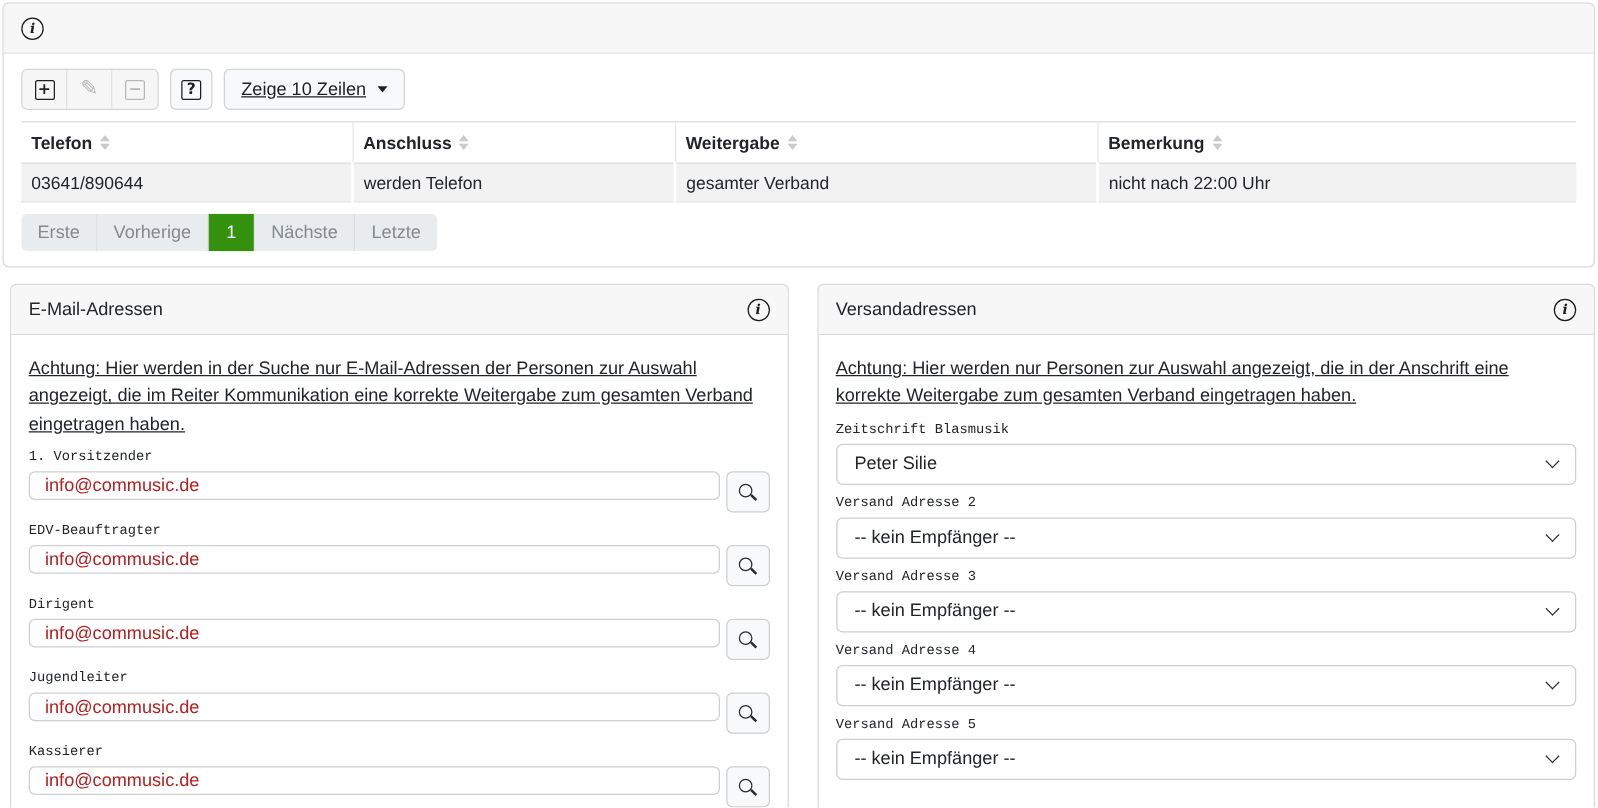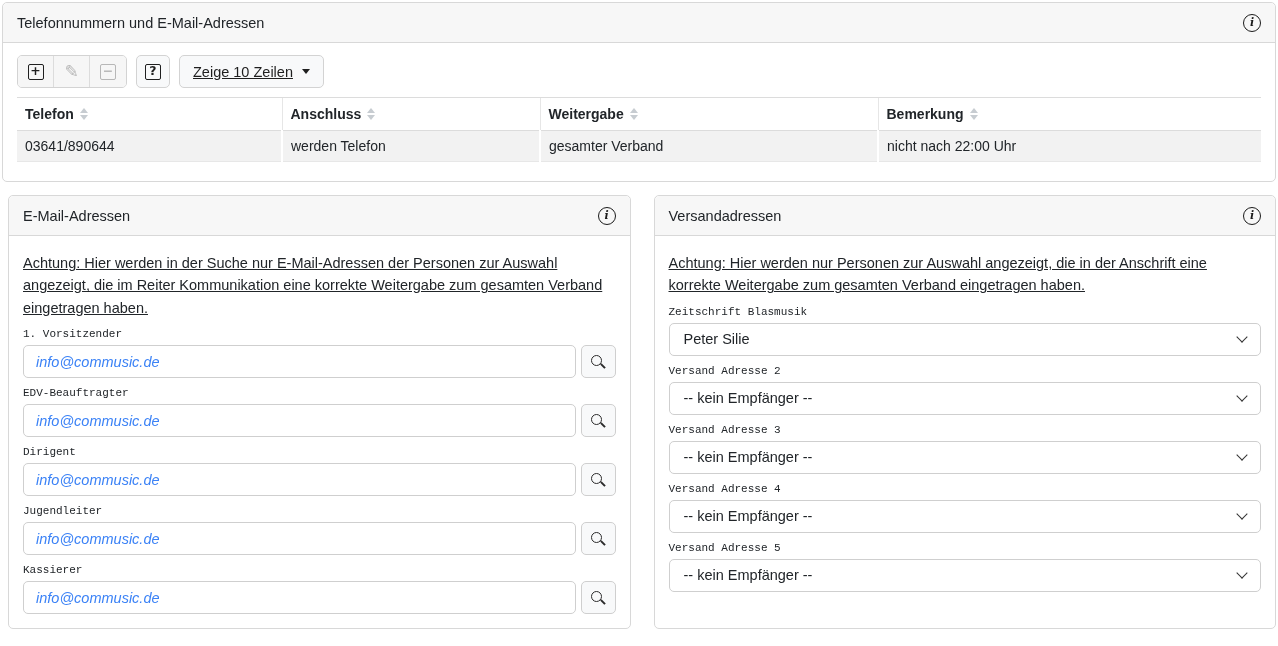--- a/index.html
+++ b/index.html
@@ -150,27 +150,26 @@
   .page-item.active { background: #33910e; color: #fff; padding: 7px 14px; }
 
   
   .cols { display: flex; gap: 23px; margin-top: 13px; padding-left: 6px; }
   .col { flex: 1; min-width: 0; }
   .col .card-body { padding: 10px 14px 14px; }
   .notice { font-size: 14.5px; line-height: 1.55; margin: 6px 0 2px; text-decoration: underline; }
   .field-label { margin: 9px 0 5px; font-size: 11px; font-family: Liberation Mono, monospace; }
   .input-row { display: flex; gap: 5px; }
   .text-input {
-    flex: 1; height: 33px;
+    flex: 1; height: 23px;
     border: 1px solid #cfcfcf; border-radius: 5px;
     padding: 0 12px;
     font-family: "Liberation Sans", "DejaVu Sans", sans-serif;
-    font-size: 14.5px; color: #3b82f6;
+    font-size: 14.5px; color: #b91c1c;
     background: #fff;
-    font-style: italic;
   }
   .search-btn {
     width: 35px; height: 33px; flex: 0 0 auto;
     border: 1px solid #cfcfcf; border-radius: 5px;
     background: #f8f9fa;
     display: flex; align-items: center; justify-content: center;
     cursor: pointer;
   }
   .mag { position: relative; width: 11px; height: 11px; border: 1.6px solid #2b2b2b; border-radius: 50%; margin: -3px 0 0 -3px; }
   .mag::after {
@@ -195,21 +194,20 @@
     margin-top: -4px; flex: 0 0 auto;
   }
 </style>
 </head>
 <body>
 
 <div class="page">
 
   <div class="card">
     <div class="card-header">
-      <span>Telefonnummern und E-Mail-Adressen</span>
       <span class="info-icon">i</span>
     </div>
     <div class="card-body">
 
       <div class="toolbar">
         <span class="btn-group">
           <button class="tbtn">
             <span class="icon-square">+</span>
           </button>
           <button class="tbtn">
@@ -278,20 +276,27 @@
         <tbody>
           <tr>
             <td>03641/890644</td>
             <td>werden Telefon</td>
             <td>gesamter Verband</td>
             <td>nicht nach 22:00 Uhr</td>
           </tr>
         </tbody>
       </table>
 
+      <div class="pagination">
+        <span class="page-item">Erste</span>
+        <span class="page-item">Vorherige</span>
+        <span class="page-item active">1</span>
+        <span class="page-item">Nächste</span>
+        <span class="page-item">Letzte</span>
+      </div>
 
     </div>
   </div>
 
   <div class="cols">
 
     <div class="col card">
       <div class="card-header">
         <span>E-Mail-Adressen</span>
         <span class="info-icon">i</span>

